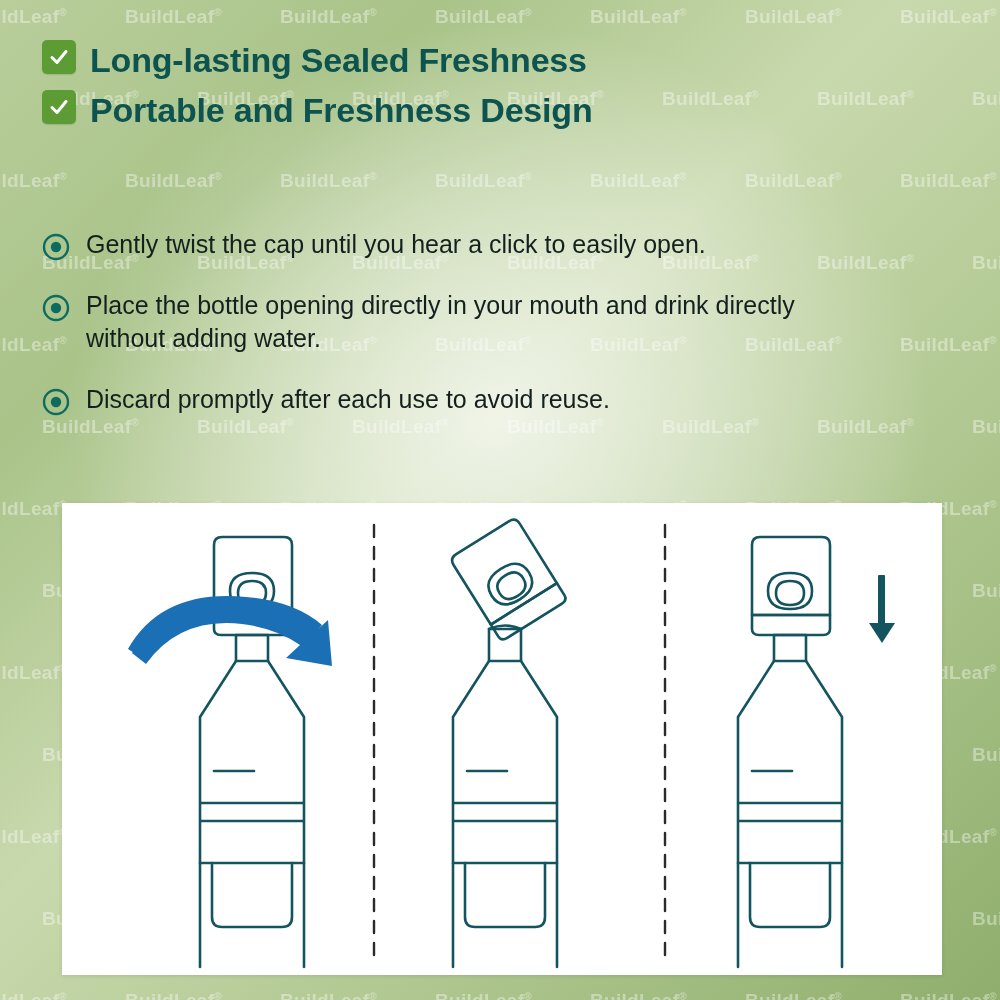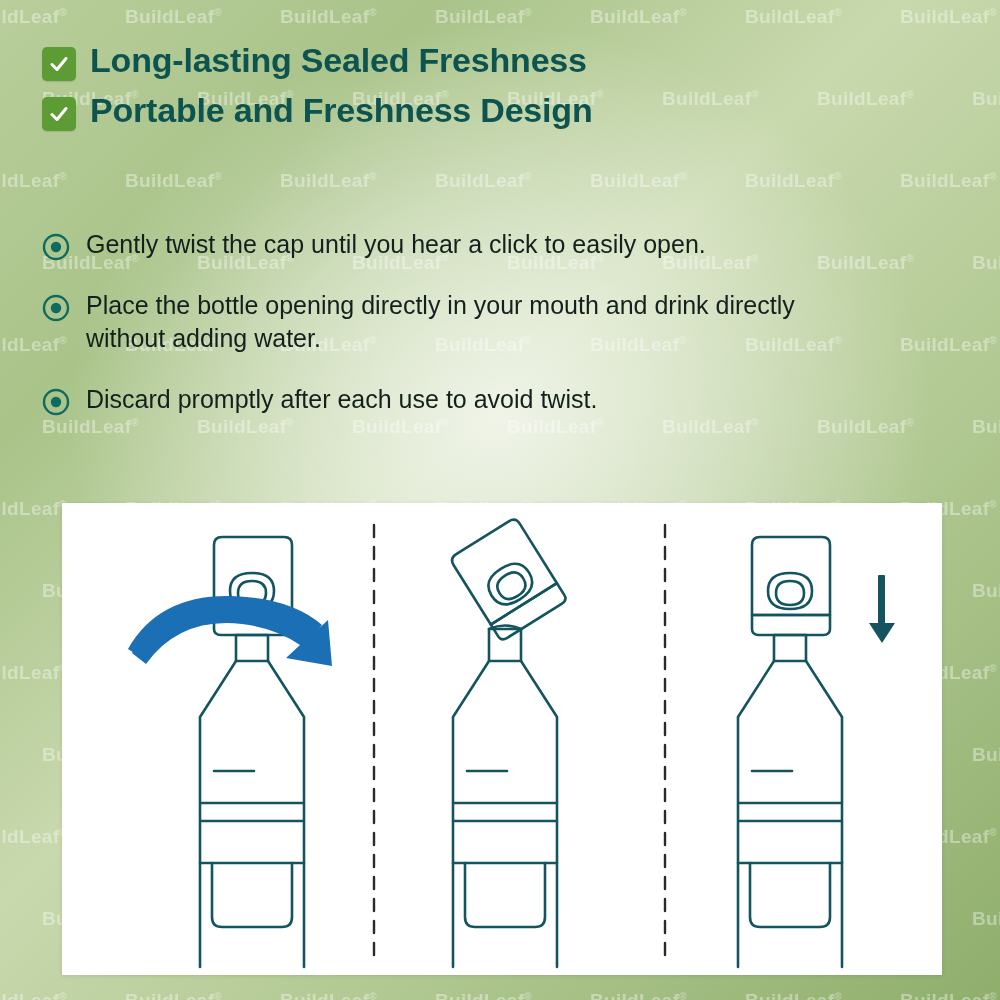--- a/index.html
+++ b/index.html
@@ -47,21 +47,21 @@
     z-index: 3;
   }
   .features {
     position: absolute;
     top: 40px;
     left: 42px;
     width: 900px;
   }
   .feature-row {
     display: flex;
-    align-items: flex-end;
+    align-items: flex-start;
     margin-bottom: 9px;
   }
   .check-box {
     width: 34px;
     height: 34px;
     border-radius: 5px;
     background: #5d9c35;
     display: flex;
     align-items: center;
     justify-content: center;
@@ -264,21 +264,21 @@
         <span class="instr-text">Place the bottle opening directly in your mouth and drink directly without adding water.</span>
       </div>
 
       <div class="instr-row">
         <span class="radio-icon">
           <svg width="28" height="28" viewBox="0 0 28 28">
             <circle cx="14" cy="14" r="12" fill="none" stroke="#0d6b5f" stroke-width="2.4"></circle>
             <circle cx="14" cy="14" r="5.2" fill="#0d6b5f"></circle>
           </svg>
         </span>
-        <span class="instr-text">Discard promptly after each use to avoid twist.</span>
+        <span class="instr-text">Discard promptly after each use to avoid reuse.</span>
       </div>
 
     </div>
 
     <div class="panel">
       <svg width="880" height="472" viewBox="0 0 880 472">
         <g fill="none" stroke="#14545f" stroke-width="2.6" stroke-linejoin="round" stroke-linecap="round">
 
           <g>
 

